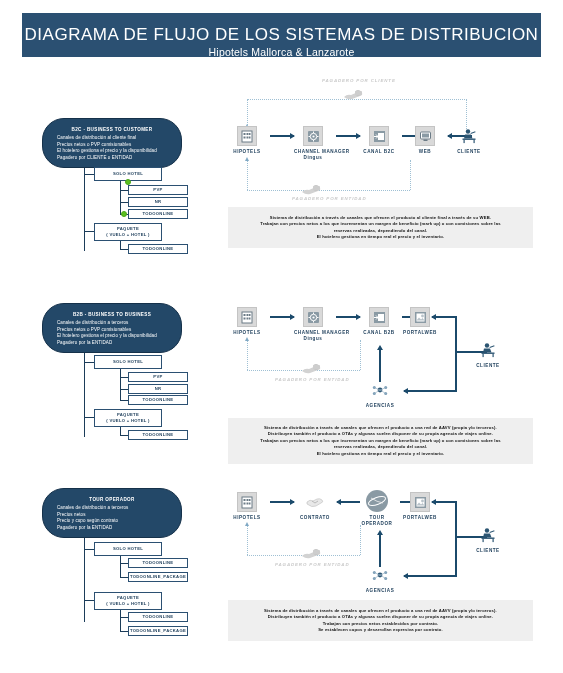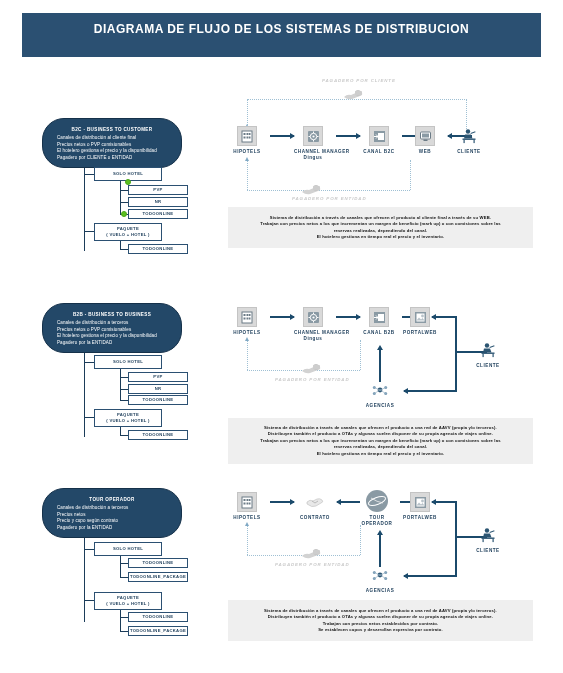--- a/index.html
+++ b/index.html
@@ -13,22 +13,22 @@
   .page{position:relative;width:563px;height:673px;}
 
   
   .header{
     position:absolute;left:22px;top:13px;width:519px;height:44px;
     background:#2b5072;
     color:#ffffff;
     text-align:center;
   }
   .header .h-title{
-    font-size:12px;letter-spacing:.5px;font-weight:700;
-    margin-top:6px;line-height:20px;white-space:nowrap;
+    font-size:17px;letter-spacing:.5px;font-weight:400;
+    margin-top:12px;line-height:20px;white-space:nowrap;
   }
   .header .h-sub{
     font-size:10.5px;letter-spacing:.2px;line-height:13px;margin-top:1px;
   }
 
   
   .section{position:absolute;left:0;width:563px;}
 
   
   .bubble{
@@ -125,20 +125,21 @@
   }
   svg{display:block;}
 </style>
 </head>
 <body>
 
 <div class="page">
 
   <div class="header">
     <div class="h-title">DIAGRAMA DE FLUJO DE LOS SISTEMAS DE DISTRIBUCION</div>
+    <div class="h-sub">Hipotels Mallorca &amp; Lanzarote</div>
   </div>
 
   <div class="section" style="top:0;height:270px;">
 
     <div class="bubble" style="left:42px;top:118px;width:140px;height:50px;">
       <div class="b-title">B2C - BUSINESS TO CUSTOMER</div>
       <div class="b-line">Canales de distribución al cliente final</div>
       <div class="b-line">Precios netos o PVP comisionables</div>
       <div class="b-line">El hotelero gestiona el precio y la disponibilidad</div>
       <div class="b-line">Pagadero por CLIENTE o ENTIDAD</div>

